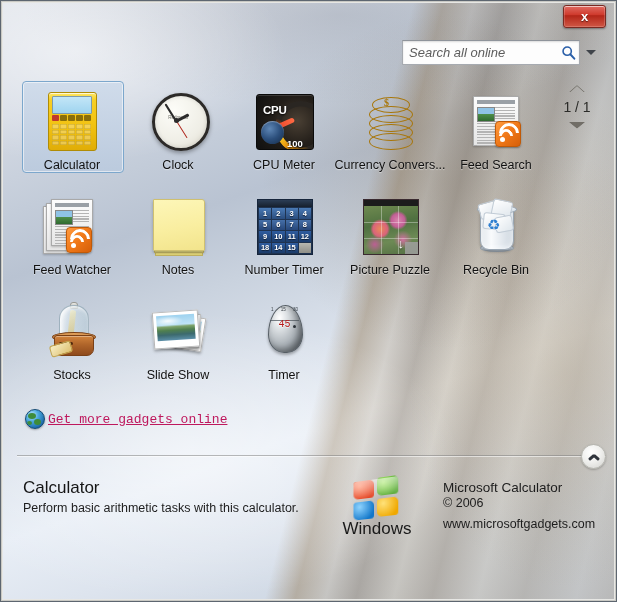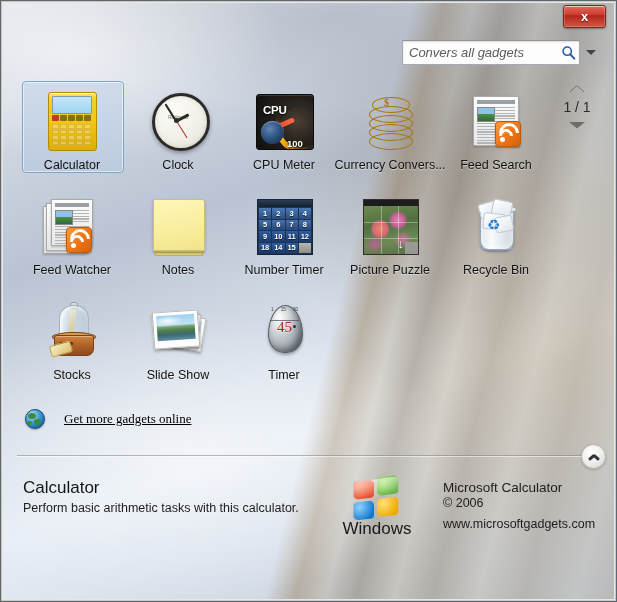--- a/index.html
+++ b/index.html
@@ -264,25 +264,25 @@
 
   
   #get-more-row {
     position: absolute;
     left: 22px; top: 406px;
     display: flex;
     align-items: center;
     cursor: pointer;
   }
   #get-more-label {
-    margin-left: 19px;
+    margin-left: 3px;
     font-size: 13px;
-    color: #000000;
+    color: #be185d;
     text-decoration: underline;
-    font-family: Liberation Serif, serif;
+    font-family: Liberation Mono, monospace;
   }
 
   
   #details-divider {
     position: absolute;
     left: 14px; top: 452px;
     width: 589px; height: 1px;
     background: rgba(130,130,130,0.55);
     box-shadow: 0 1px 0 rgba(255,255,255,0.55);
   }
@@ -549,22 +549,22 @@
   .st-slot { left: 19px; top: 43px; width: 14px; height: 3px; border-radius: 2px; background: #53290d; }
 
   
   .tm-egg { left: 16px; top: 6px; width: 33px; height: 46px; border-radius: 50% 50% 46% 46% / 62% 62% 38% 38%;
     background: radial-gradient(ellipse at 32% 26%, #ffffff 0%, #dfe3e6 22%, #a9b0b6 58%, #6e767d 88%, #4d555c 100%);
     border: 1px solid #565e65; box-shadow: inset -3px -3px 6px rgba(0,0,0,0.3), 0 2px 3px rgba(0,0,0,0.3); }
   .tm-dial { left: 18px; top: 9px; width: 29px; height: 12px;
     border-bottom: 1px solid rgba(70,78,86,0.7); }
   .tm-ticks { left: 19px; top: 8px; width: 27px; font-size: 4.6px; color: #3b4248; display: flex;
     justify-content: space-between; font-family: "Liberation Sans", sans-serif; }
-  .tm-num { left: 16px; top: 20px; width: 33px; text-align: center; font-size: 15px; color: #b91c1c;
-    font-family: Liberation Serif, serif; text-shadow: 0 1px 0 rgba(255,255,255,0.6); }
+  .tm-num { left: 16px; top: 20px; width: 33px; text-align: center; font-size: 10px; color: #b91c1c;
+    font-family: Liberation Mono, monospace; text-shadow: 0 1px 0 rgba(255,255,255,0.6); }
   .tm-dot { left: 41px; top: 26px; width: 3px; height: 3px; border-radius: 50%; background: #2b3238; }
   .tm-foot { left: 29px; top: 42px; width: 7px; height: 4px; border-radius: 0 0 3px 3px; background: #555d64; }
 
   
   .globe-outer { left: 0; top: 0; width: 18px; height: 18px; border-radius: 50%;
     background: radial-gradient(circle at 33% 28%, #bfe8ff 0%, #4aa8dd 36%, #1f6fae 72%, #144a78 100%);
     border: 1px solid #134a74; box-shadow: 0 1px 2px rgba(0,0,0,0.3); overflow: hidden; }
   .globe-land { position: absolute; background: #3e8c3a; border-radius: 50%; }
   .gl1 { left: 2px;  top: 3px;  width: 8px;  height: 6px; }
   .gl2 { left: 8px;  top: 9px;  width: 7px;  height: 6px; }
@@ -577,21 +577,21 @@
   <div id="window-inner">
 
     <div id="backdrop"></div>
 
     <div id="close-button">
       <span class="x-glyph">x</span>
     </div>
 
     <div id="search-area">
       <div id="search-box">
-        <div id="search-input-text">Convers all gadgets</div>
+        <div id="search-input-text">Search all online</div>
         <div id="search-icon">
           <svg width="15" height="15" viewBox="0 0 16 16" aria-hidden="true">
             <circle cx="6.6" cy="6.6" r="4.4" fill="none" stroke="#2a5fa8" stroke-width="1.7"></circle>
             <line x1="9.9" y1="9.9" x2="14.2" y2="14.6" stroke="#2a5fa8" stroke-width="2.1" stroke-linecap="round"></line>
           </svg>
         </div>
       </div>
       <div id="search-dropdown">
         <span class="tri-down-solid"></span>
       </div>

